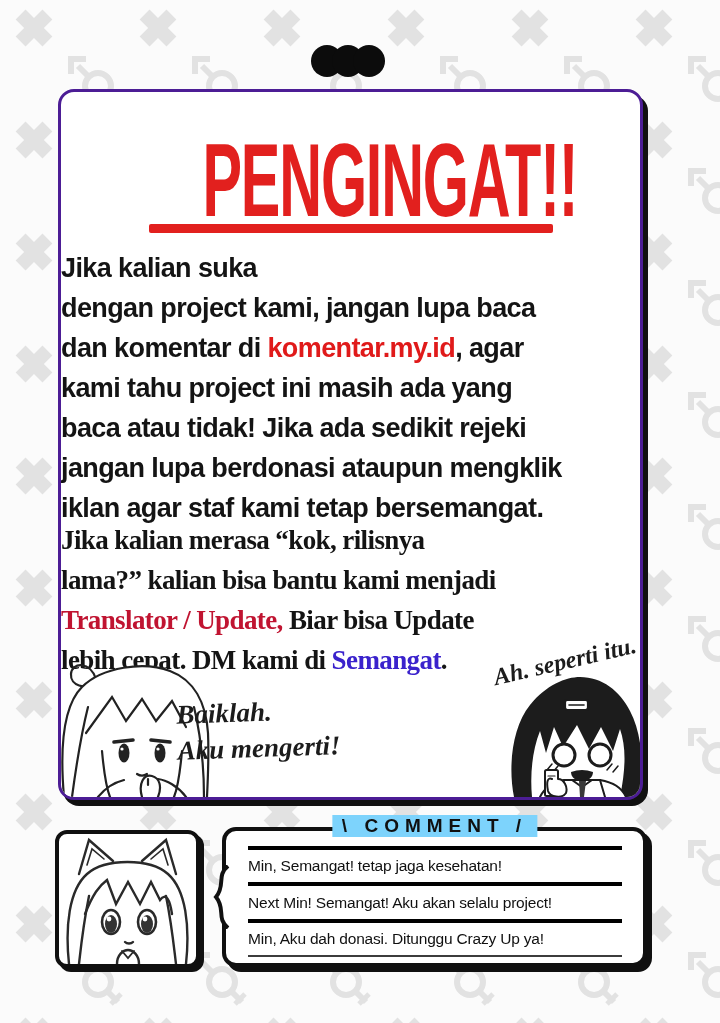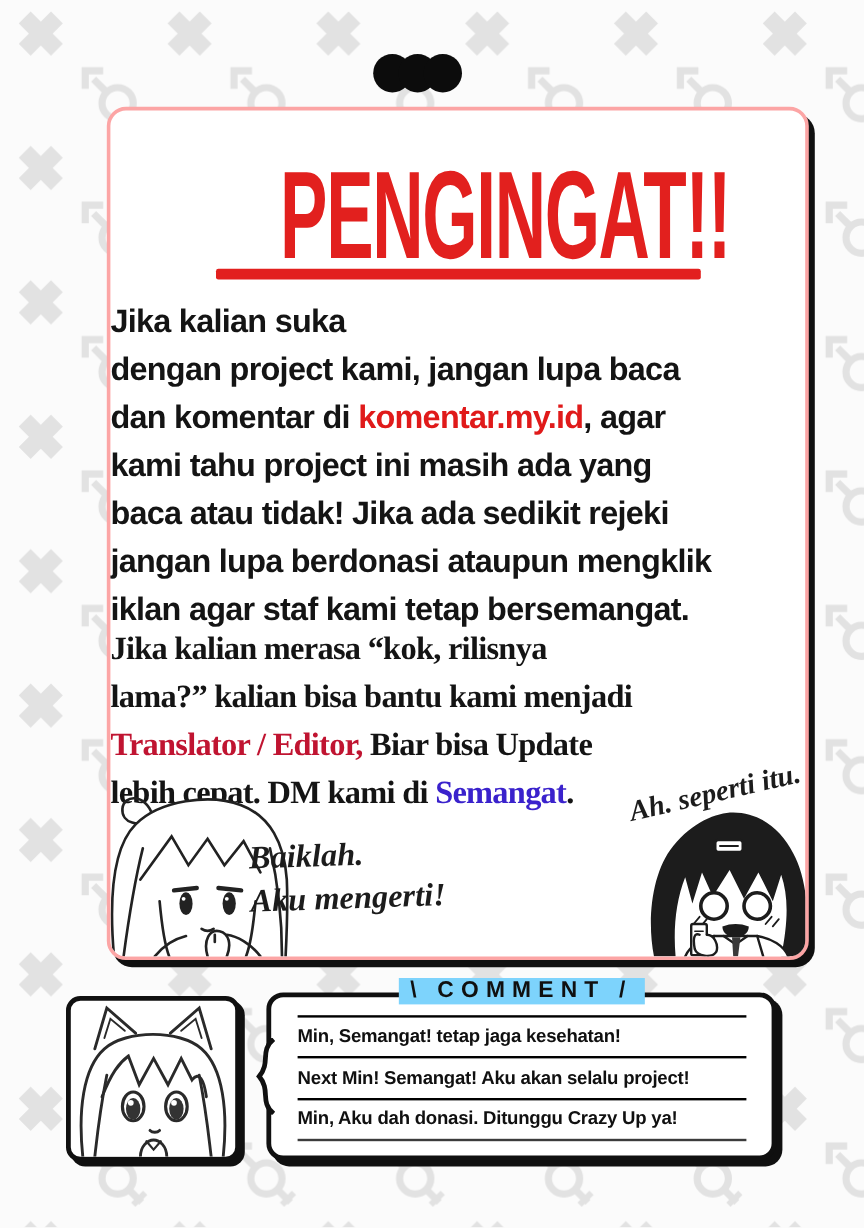--- a/index.html
+++ b/index.html
@@ -9,22 +9,22 @@
     font-family:"Liberation Sans","DejaVu Sans",sans-serif;
   }
   .bgpat{position:absolute;left:0;top:0;z-index:0;}
   
   .dots{position:absolute;left:311px;top:45px;display:flex;z-index:2;}
   .dot{width:32px;height:32px;border-radius:50%;background:#0c0c0c;}
   .dot + .dot{margin-left:-11px;}
   
   .card{
     position:absolute;left:58px;top:89px;width:579px;height:705px;
-    background:#ffffff;border:3px solid #fca5a5;border-radius:16px;
-    box-shadow:5px 6px 0 #101010;overflow:hidden;z-index:1;margin-left:31px;
+    background:#ffffff;border:3px solid #4c1d95;border-radius:16px;
+    box-shadow:5px 6px 0 #101010;overflow:hidden;z-index:1;
   }
   .title-wrap{position:absolute;top:46px;left:0;right:0;text-align:center;}
   .title{
     display:inline-block;color:#e2201e;font-weight:bold;
     font-size:104px;line-height:84px;letter-spacing:-2px;
     transform:scaleX(0.57);transform-origin:center;white-space:nowrap;
   }
   .title-underline{
     position:absolute;top:132px;left:50%;transform:translateX(-50%);
     width:404px;height:9px;background:#e2201e;border-radius:2px;
@@ -64,22 +64,22 @@
     box-shadow:5px 5px 0 #101010;z-index:1;
   }
   .comment-header{
     position:absolute;top:-16px;left:50%;transform:translateX(-50%);
     background:#7dd3fc;padding:0 10px;white-space:nowrap;
     font-weight:bold;font-size:19px;letter-spacing:6px;color:#101010;
   }
   .comment-list{position:absolute;left:22px;top:15px;width:374px;}
   .comment-item{
     height:32.4px;display:flex;align-items:center;
-    border-top:2px solid #000000;
-    font-weight:bold;font-size:15.5px;letter-spacing:-0.2px;color:#101010;
+    border-top:4px solid #000000;
+    font-weight:normal;font-size:15.5px;letter-spacing:-0.2px;color:#101010;
     white-space:nowrap;overflow:hidden;
   }
   .comment-item:last-child{border-bottom:2px solid #3c3c3c;}
   .brace{position:absolute;left:-14px;top:50%;transform:translateY(-50%);}
 </style>
 </head>
 <body>
 
 <div id="screen">
 
@@ -122,21 +122,21 @@
 dan komentar di </span><span class="red-link">komentar.my.id</span><span>, agar
 kami tahu project ini masih ada yang
 baca atau tidak! Jika ada sedikit rejeki
 jangan lupa berdonasi ataupun mengklik
 iklan agar staf kami tetap bersemangat.</span>
     </div>
 
     <div class="para p2">
       <span>Jika kalian merasa “kok, rilisnya
 lama?” kalian bisa bantu kami menjadi
-</span><span class="crimson">Translator / Editor,</span><span> Biar bisa Update
+</span><span class="crimson">Translator / Update,</span><span> Biar bisa Update
 lebih cepat. DM kami di </span><span class="discord">Semangat</span><span>.</span>
     </div>
 
     <svg class="char-svg char-left" width="165" height="142" viewBox="0 0 165 142" fill="none" stroke="#222" stroke-width="2.2" stroke-linecap="round">
       <path d="M38,24 C32,6 14,7 13,19 C12,31 28,35 36,27"></path>
       <path d="M6,142 C2,96 4,52 24,32 C44,12 86,6 112,16 C136,25 148,48 150,78 C151,100 150,122 149,142" fill="#fff"></path>
       <path d="M30,52 C22,84 18,112 14,142"></path>
       <path d="M136,52 C144,86 146,114 146,142"></path>
       <path d="M28,78 L54,42 L68,66 L84,44 L98,66 L114,46 L128,72"></path>
       <path d="M44,96 C46,118 48,132 52,142"></path>

